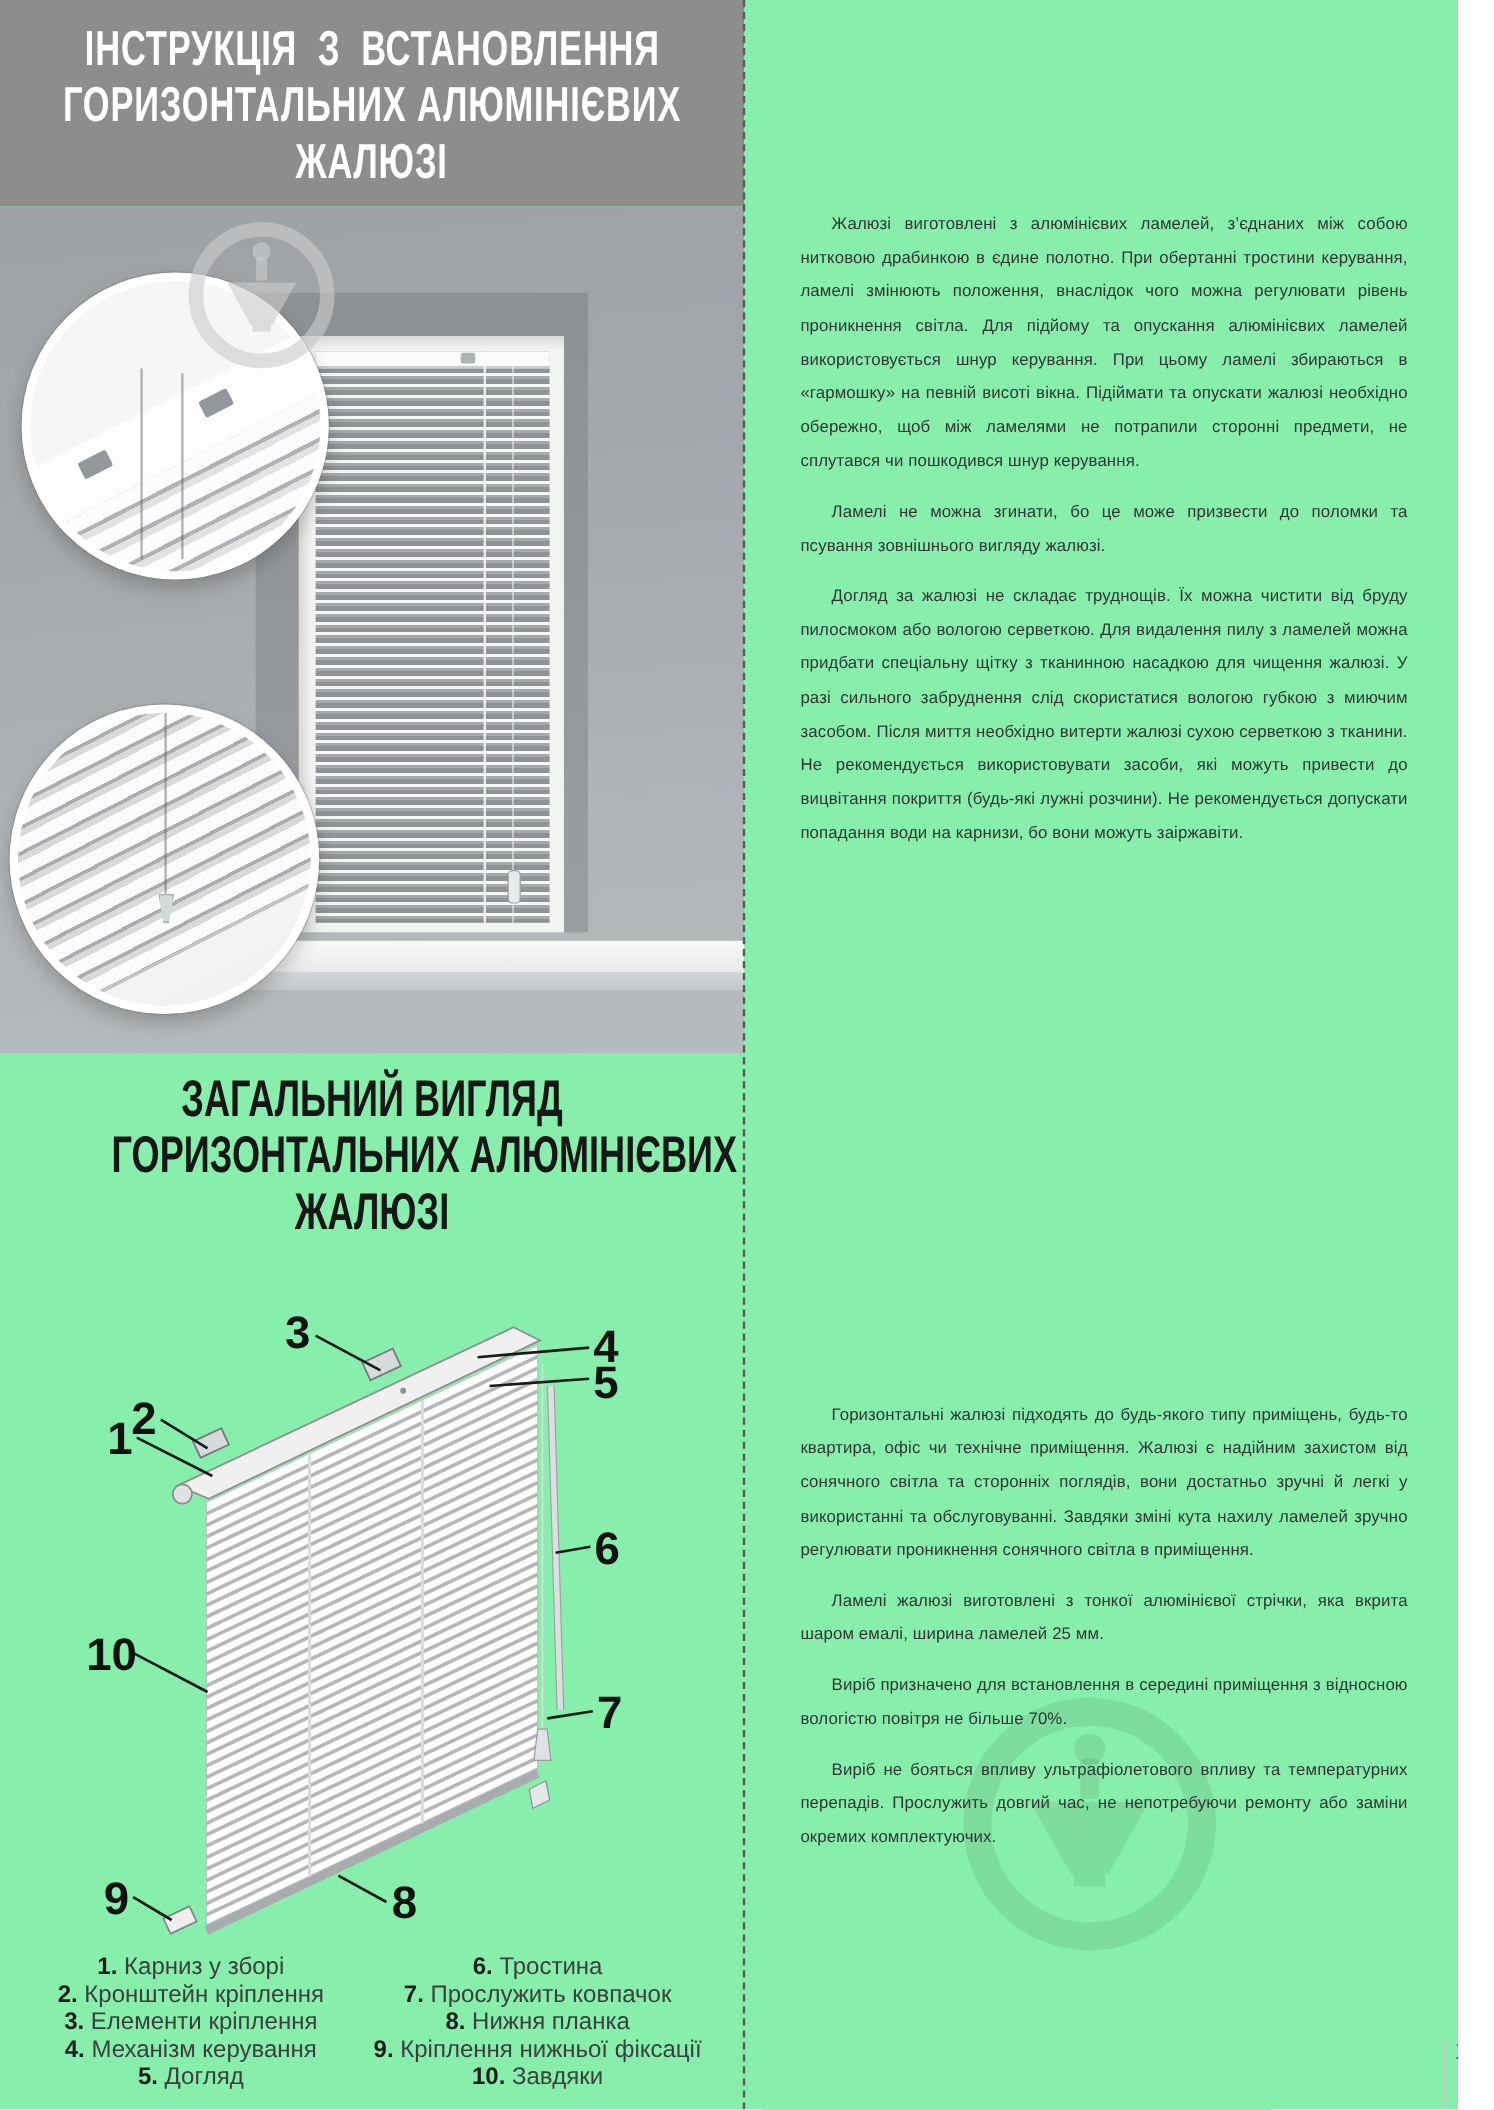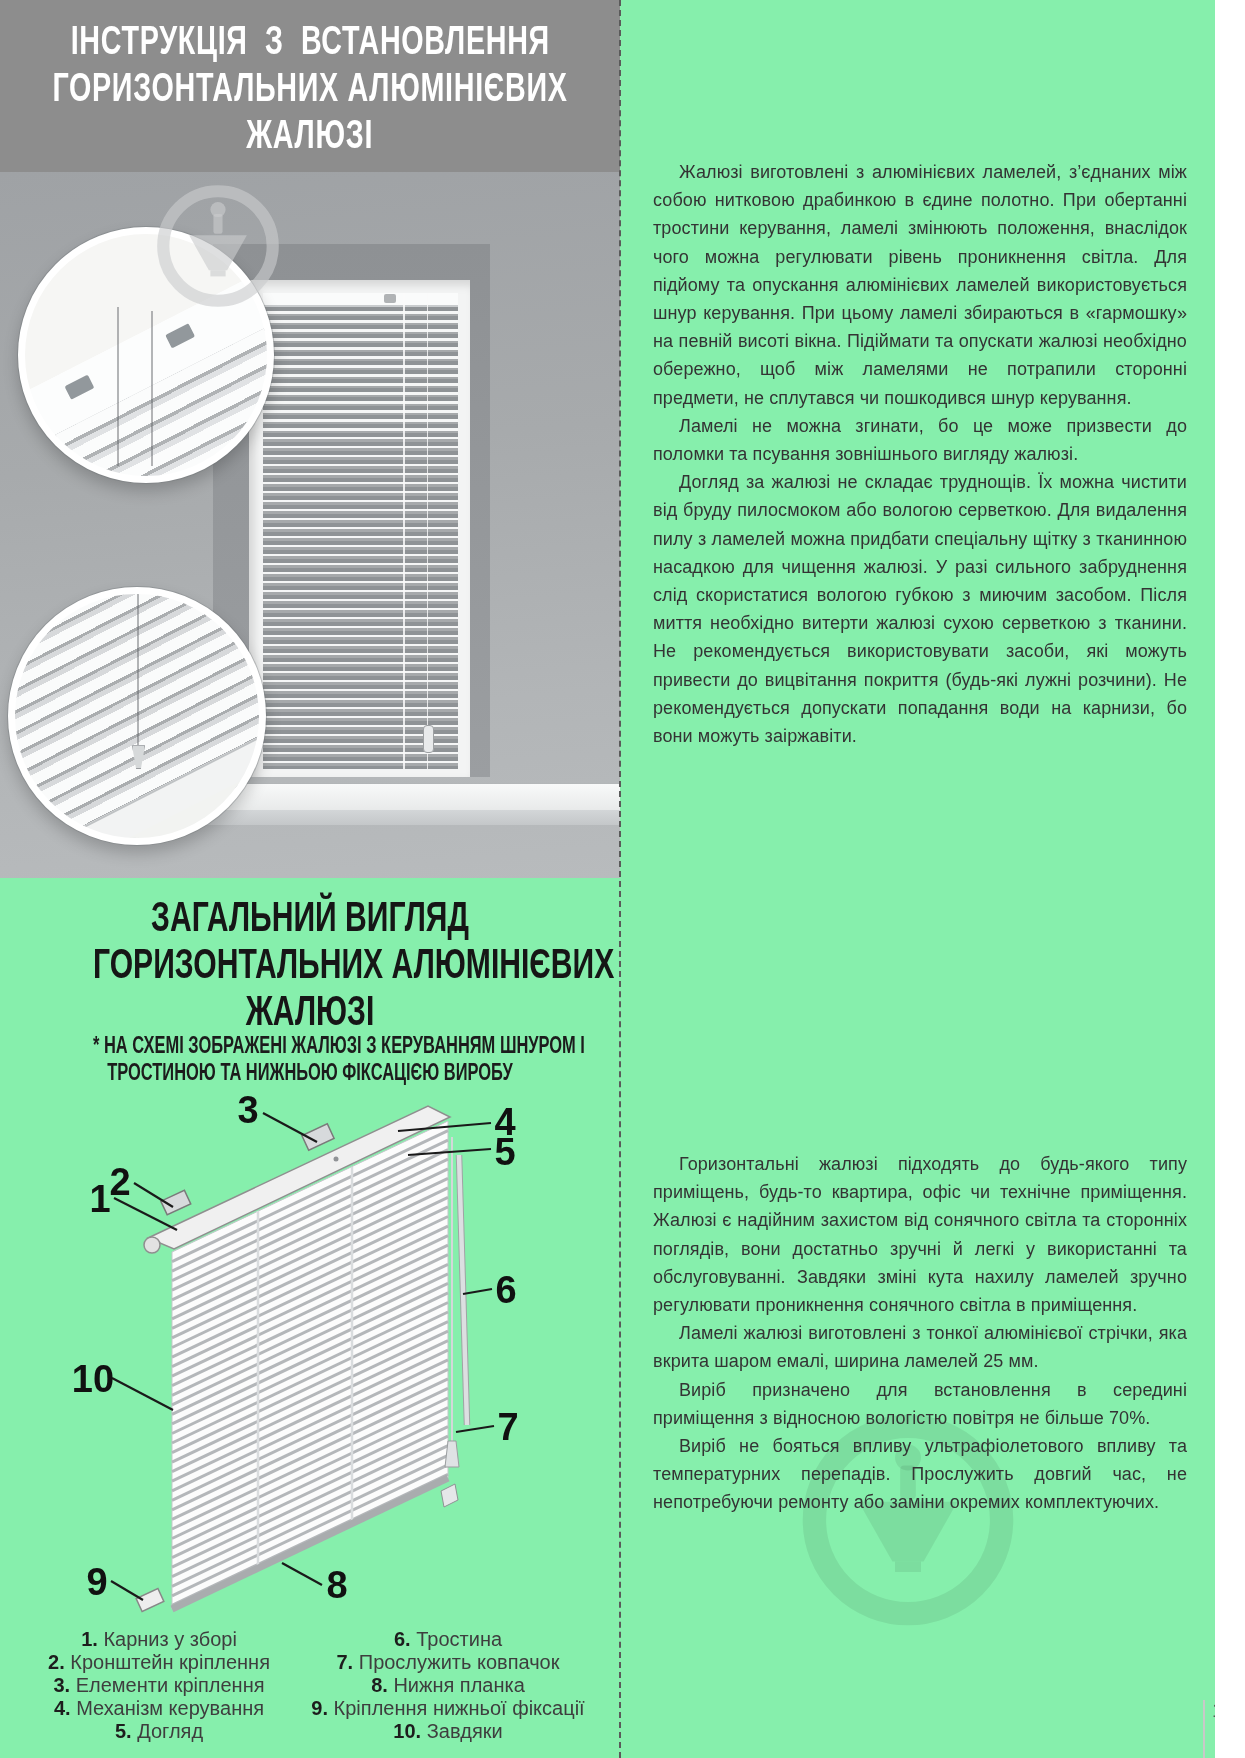--- a/index.html
+++ b/index.html
@@ -67,21 +67,21 @@
   .li{font-size:20px;line-height:23px;color:#3e3e3e;white-space:nowrap;text-align:center;}
   .li .num{font-weight:700;color:#1d1d1d;}
 
   
   .sep{position:absolute;left:619px;top:0;height:1758px;width:0;border-left:2px dashed #5a5a5a;}
 
   
   .care-title{position:absolute;left:622px;top:40px;width:600px;}
   .ct{color:#141414;font-weight:700;font-size:47px;line-height:51px;text-align:center;}
   .rc-text{position:absolute;left:653px;width:534px;z-index:2;}
-  .rc-text p{margin:0;font-size:18px;line-height:28.2px;text-align:justify;text-indent:26px;
+  .rc-text p{margin:14px;font-size:14px;line-height:28.2px;text-align:justify;text-indent:26px;
              color:#343434;letter-spacing:.1px;}
   .care-text{top:158px;}
   .purp-title{position:absolute;left:622px;top:1076px;width:600px;}
   .purp-text{top:1150px;}
   .wm-right{left:778px;top:1390px;z-index:1;}
 
   .pagenum-bar{position:absolute;left:1203px;top:1700px;width:2px;height:58px;background:#c8c8c8;}
   .pagenum{position:absolute;left:1212px;top:1698px;font-size:21px;color:#555;}
 </style>
 </head>
@@ -143,24 +143,20 @@
         <polygon points="62,86 138,86 112,132 88,132" stroke="none"></polygon>
         <rect x="90" y="132" width="20" height="8" stroke="none"></rect>
       </g>
     </svg>
   </div>
 
   <div class="ov-title">
     <div class="ot cond">ЗАГАЛЬНИЙ ВИГЛЯД</div>
     <div class="ot cond">ГОРИЗОНТАЛЬНИХ АЛЮМІНІЄВИХ</div>
     <div class="ot cond">ЖАЛЮЗІ</div>
-  </div>
-  <div class="ov-note">
-    <div class="on cond">* НА СХЕМІ ЗОБРАЖЕНІ ЖАЛЮЗІ З КЕРУВАННЯМ ШНУРОМ І</div>
-    <div class="on cond">ТРОСТИНОЮ ТА НИЖНЬОЮ ФІКСАЦІЄЮ ВИРОБУ</div>
   </div>
 
   <svg class="diagram" width="620" height="560" viewBox="0 0 620 560">
 
     <polygon points="148,163 428,31 450,42 174,174" fill="#f0f0f0" stroke="#8f8f8f" stroke-width="1.5"></polygon>
     <circle cx="152" cy="170" r="8" fill="#e2e2e2" stroke="#8f8f8f" stroke-width="1.5"></circle>
 
     <polygon points="172,177 448,46 448,403 172,534" fill="#fcfcfc" stroke="#c3c6c8"></polygon>
     <g id="slats">
         <line x1="172" y1="186.6" x2="448" y2="55.6" class="slat"></line>

